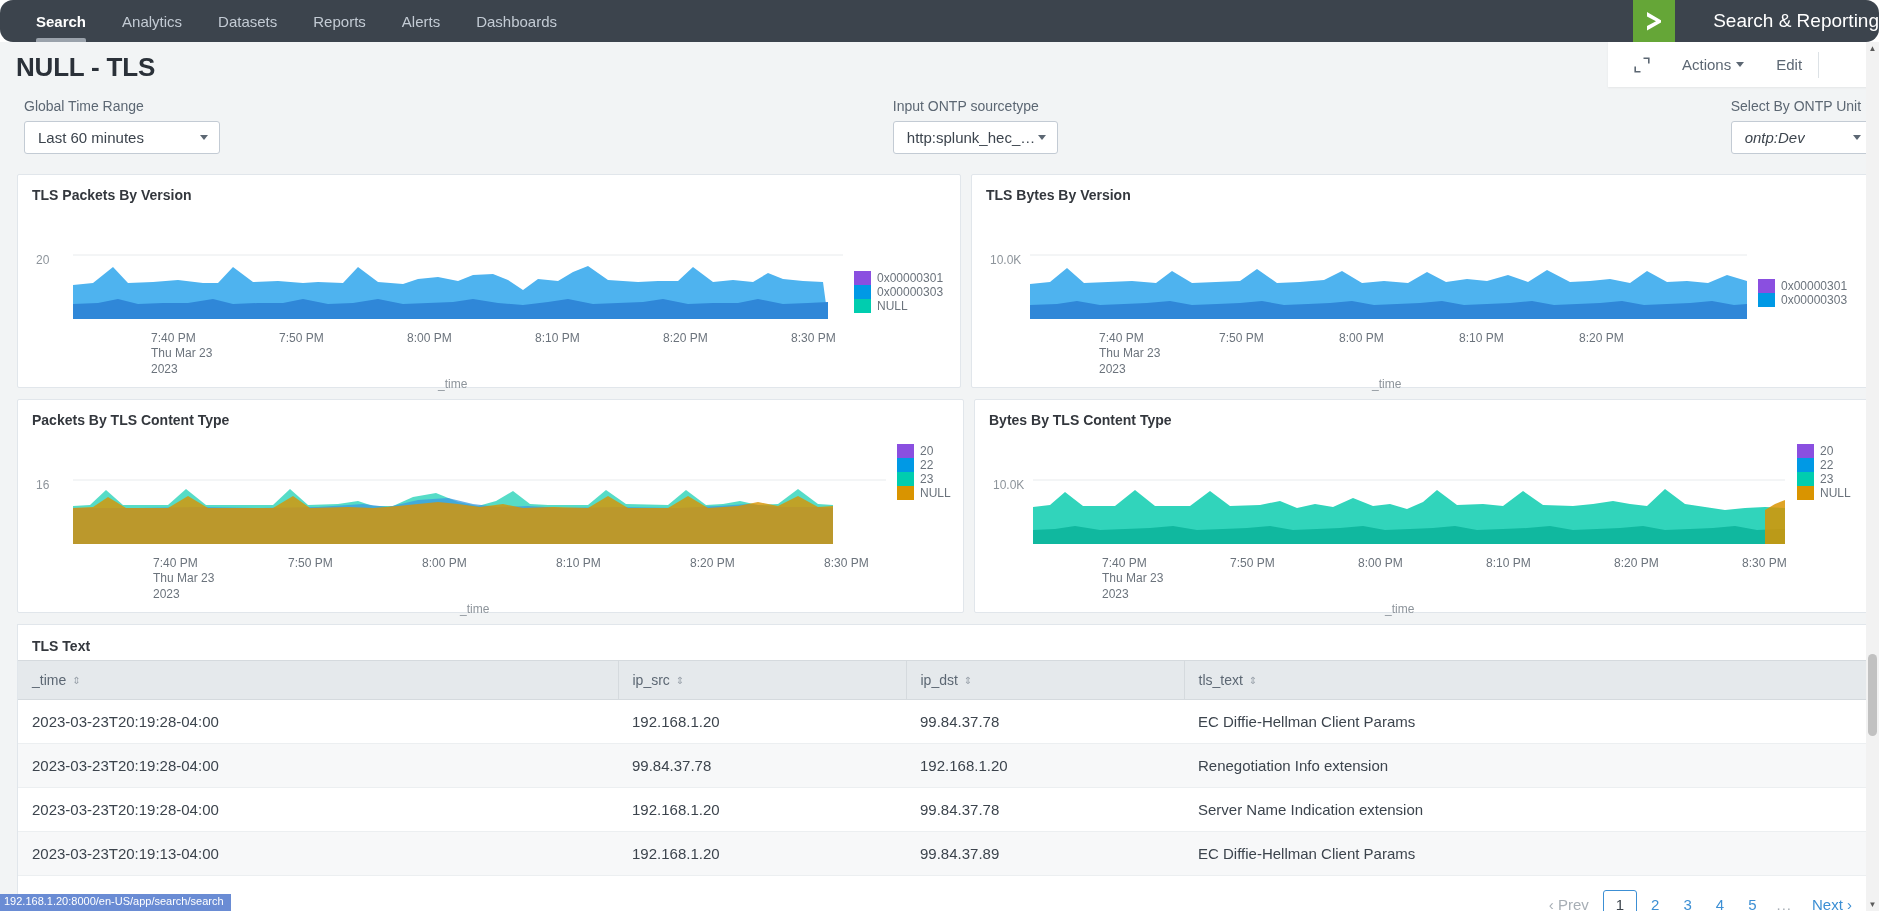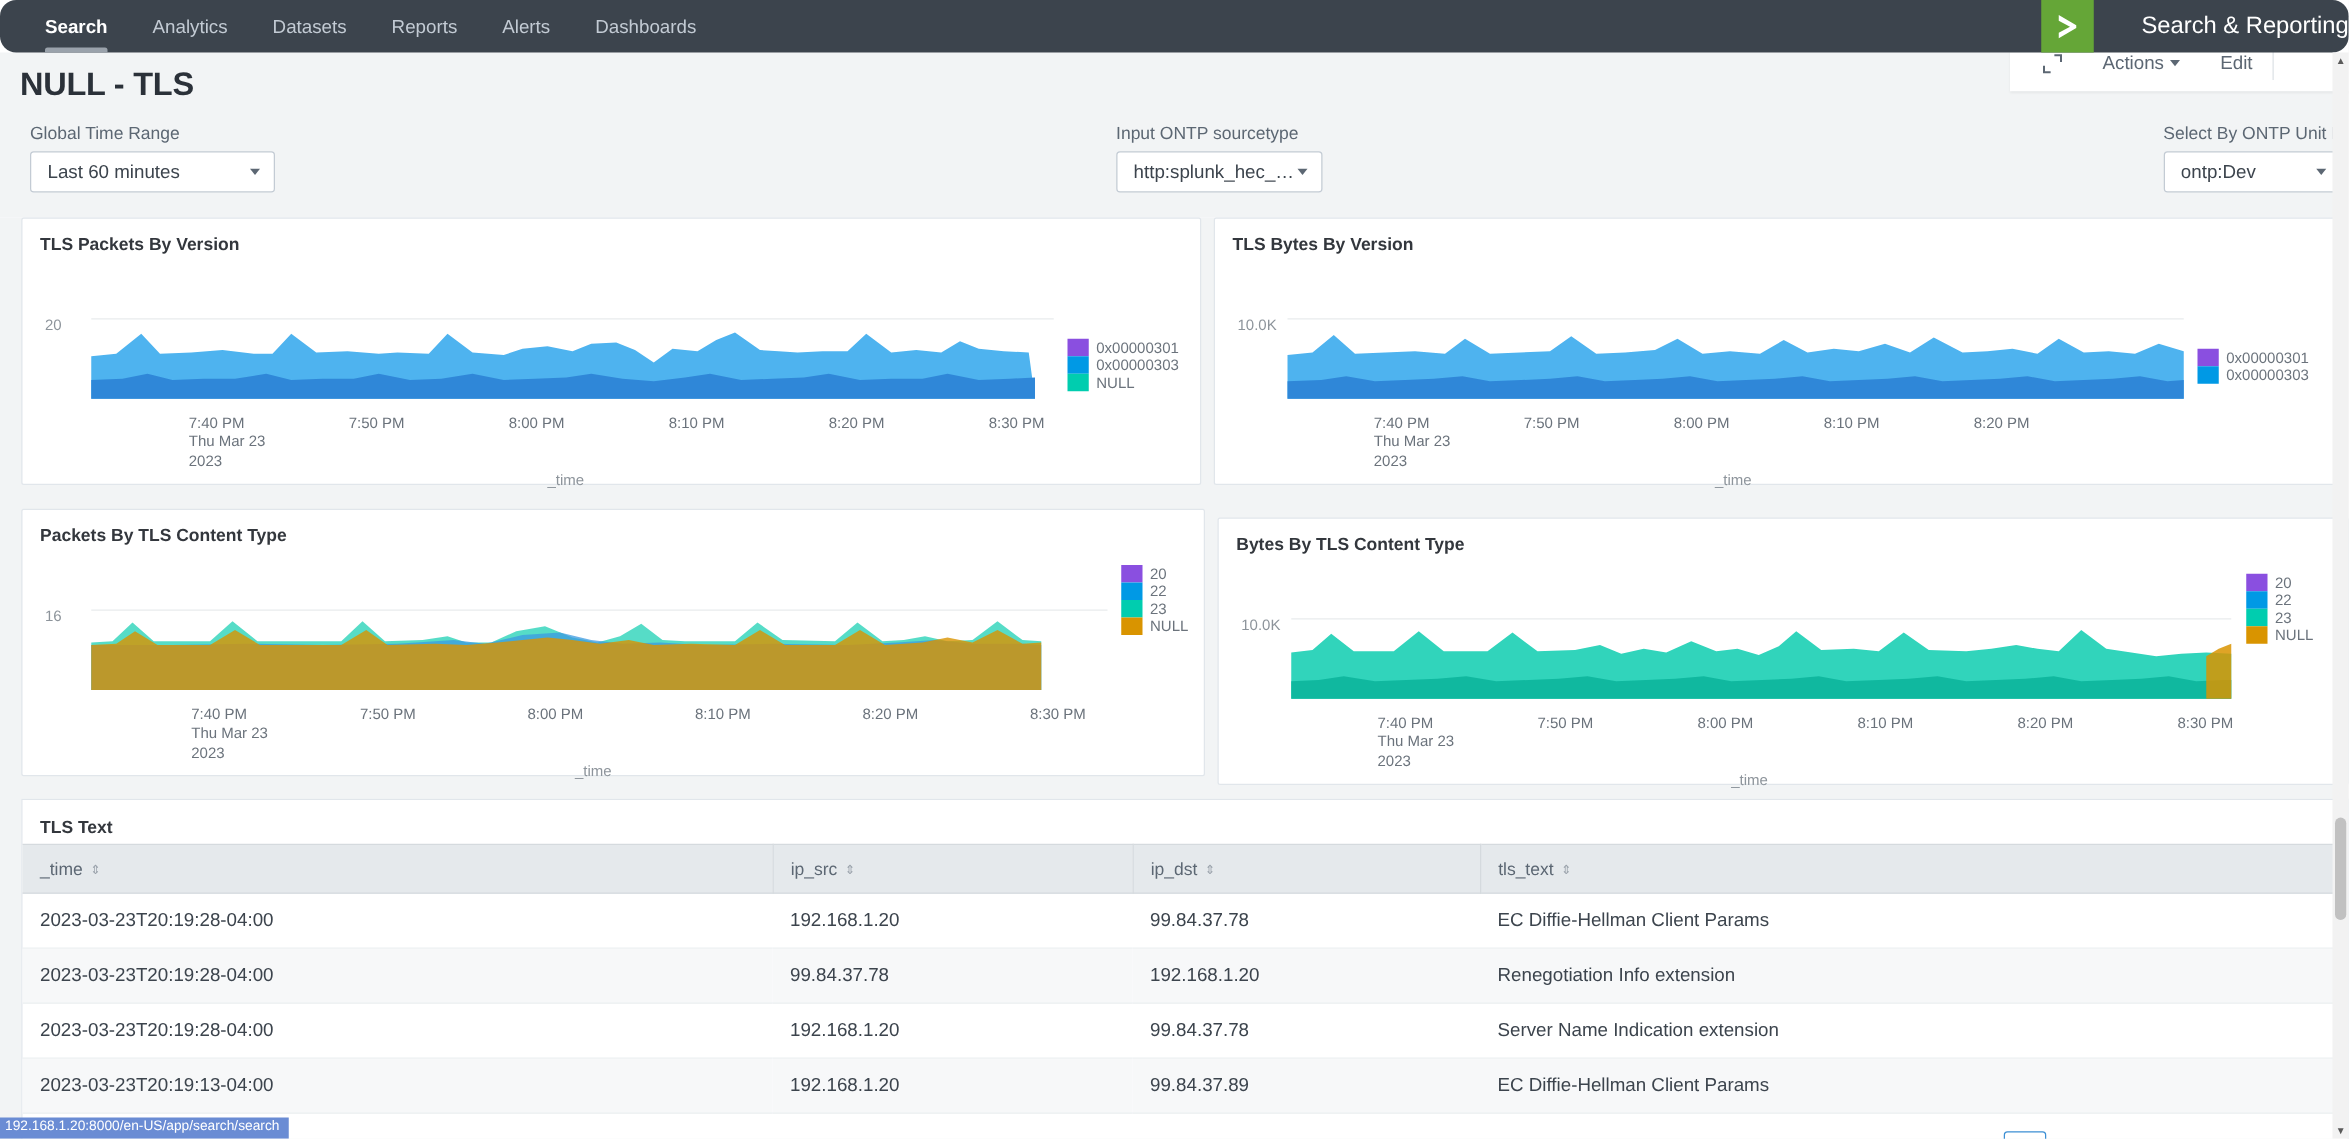--- a/index.html
+++ b/index.html
@@ -38,21 +38,21 @@
 
   
   .page-head {
     height:50px; background:#f2f4f5; position:relative;
     display:flex; align-items:center; padding-left:16px;
   }
   .page-title { font-size:26px; font-weight:bold; color:#2b3139; letter-spacing:-0.2px; }
 
   
   .action-bar {
-    position:absolute; top:28px; right:0; width:271px; height:45px;
+    position:absolute; top:42px; right:0; width:271px; height:45px;
     background:#ffffff; display:flex; align-items:center;
     box-shadow:0 1px 2px rgba(0,0,0,0.06);
     z-index:25;
   }
   .expand-icon { padding:0 14px 0 24px; cursor:pointer; display:flex; align-items:center; }
   .action-link {
     color:#5c6773; font-size:15px; padding:0 16px; cursor:pointer;
     display:flex; align-items:center; gap:5px;
   }
   .caret-dn {
@@ -64,21 +64,21 @@
   
   .filters { background:#f2f4f5; padding:6px 0 20px 24px; display:flex; gap:34px;justify-content:space-between; }
   .filter-label { font-size:14px; color:#5c6773; margin-bottom:7px; }
   .dropdown {
     height:33px; background:#fff; border:1px solid #c3cbd4; border-radius:3px;
     display:flex; align-items:center; justify-content:space-between;
     padding:0 11px 0 13px; font-size:15px; color:#3c444d; cursor:pointer;
   }
   .dd-w1 { width:196px; }
   .dd-w2 { width:165px; }
-  .dd-w3 { width:142px; }
+  .dd-w3 { width:142px;font-style:italic; }
   .dd-text { overflow:hidden; text-overflow:ellipsis; white-space:nowrap; }
 
   
   .dash { background:#f2f4f5; padding:0 0 0 0; height:auto; }
   .row { display:flex; gap:10px; padding:0 0 11px 17px;align-items:center; }
   .panel {
     background:#ffffff; border:1px solid #e1e6eb; border-radius:2px;
     padding:12px 0 6px 0; position:relative;
   }
   .panel-title {
@@ -347,21 +347,21 @@
           <div class="legend-labels">
             <span>20</span>
             <span>22</span>
             <span>23</span>
             <span>NULL</span>
           </div>
         </div>
       </div>
     </div>
 
-    <div class="panel" style="width:905px;margin-top:15px;">
+    <div class="panel" style="width:905px;">
       <div class="panel-title">Bytes By TLS Content Type</div>
       <div class="chart-area">
         <div class="ylabel">10.0K</div>
         <svg class="chart-svg" width="905" height="140">
           <line x1="58" y1="46" x2="810" y2="46" stroke="#e8ebed" stroke-width="1"></line>
           <polygon points="58,73 75,71 90,58 108,72 140,72 160,56 180,72 215,72 235,57 255,72 285,71 305,67 322,74 340,70 358,73 378,64 398,72 415,70 432,75 448,68 462,56 482,71 508,70 528,72 548,57 568,71 598,72 618,70 638,67 655,70 672,72 690,55 710,70 730,73 750,76 770,74 790,73 810,74 810,110 58,110" fill="#31d4bb"></polygon>
           <polygon points="58,96 80,95 100,92 125,96 150,95 175,94 198,92 222,96 248,95 272,94 295,92 318,96 342,95 365,94 388,92 410,96 435,95 458,94 480,92 502,96 528,95 552,94 575,92 598,96 622,95 645,94 668,92 690,96 715,95 738,94 760,92 782,96 805,95 810,95 810,110 58,110" fill="#10b89f"></polygon>
           <polygon points="790,76 800,70 810,66 810,110 790,110" fill="#d99400" opacity="0.85"></polygon>
         </svg>
         <div class="xticks">

